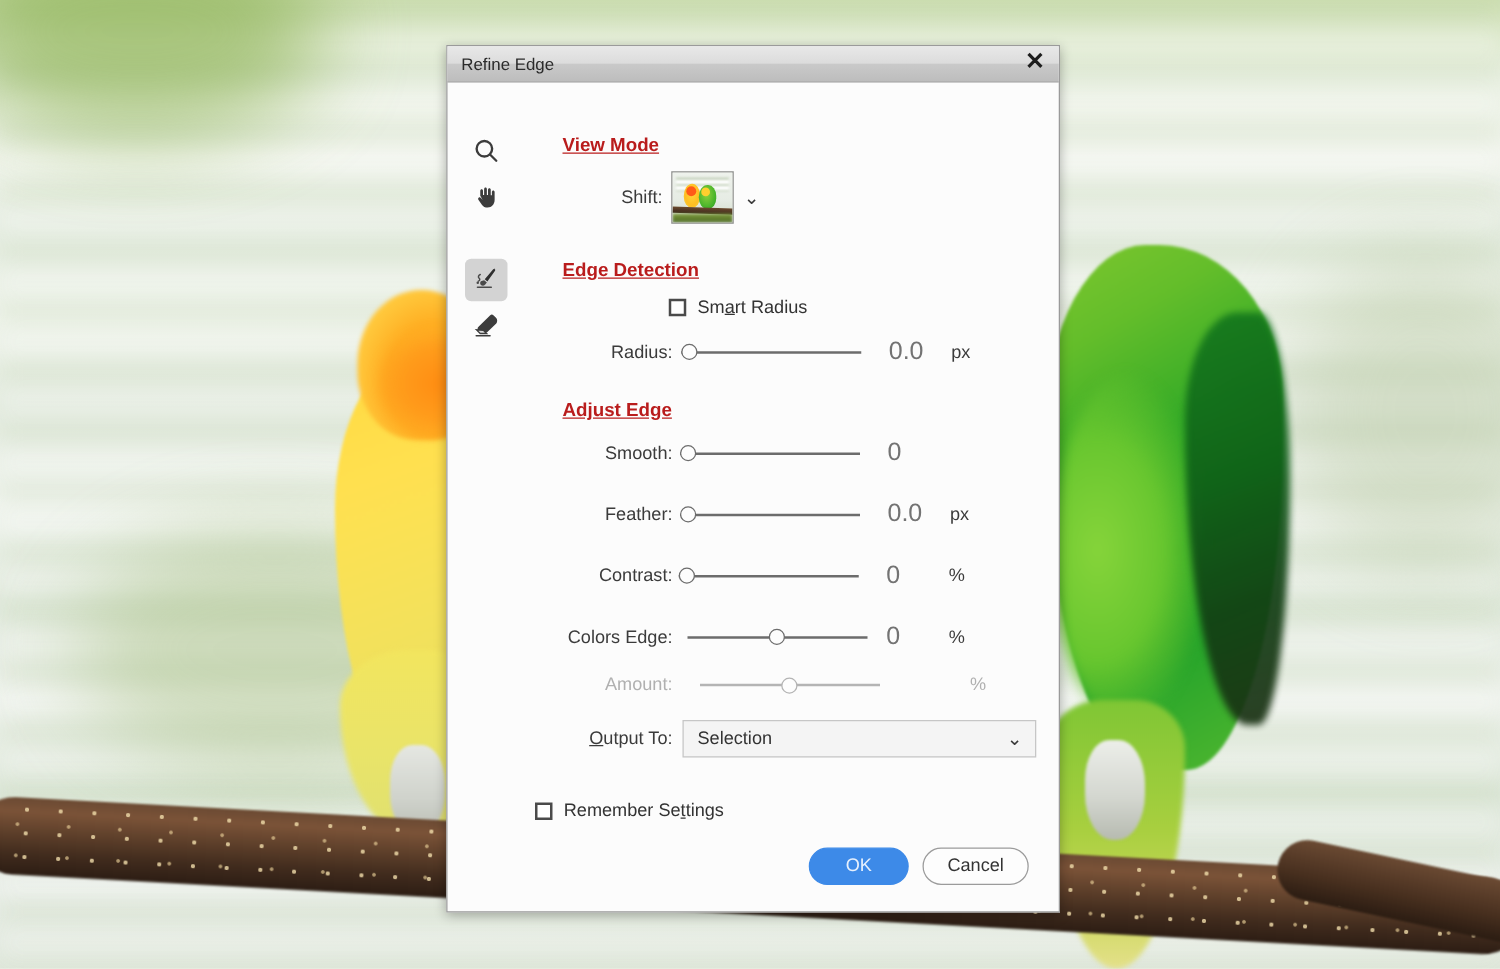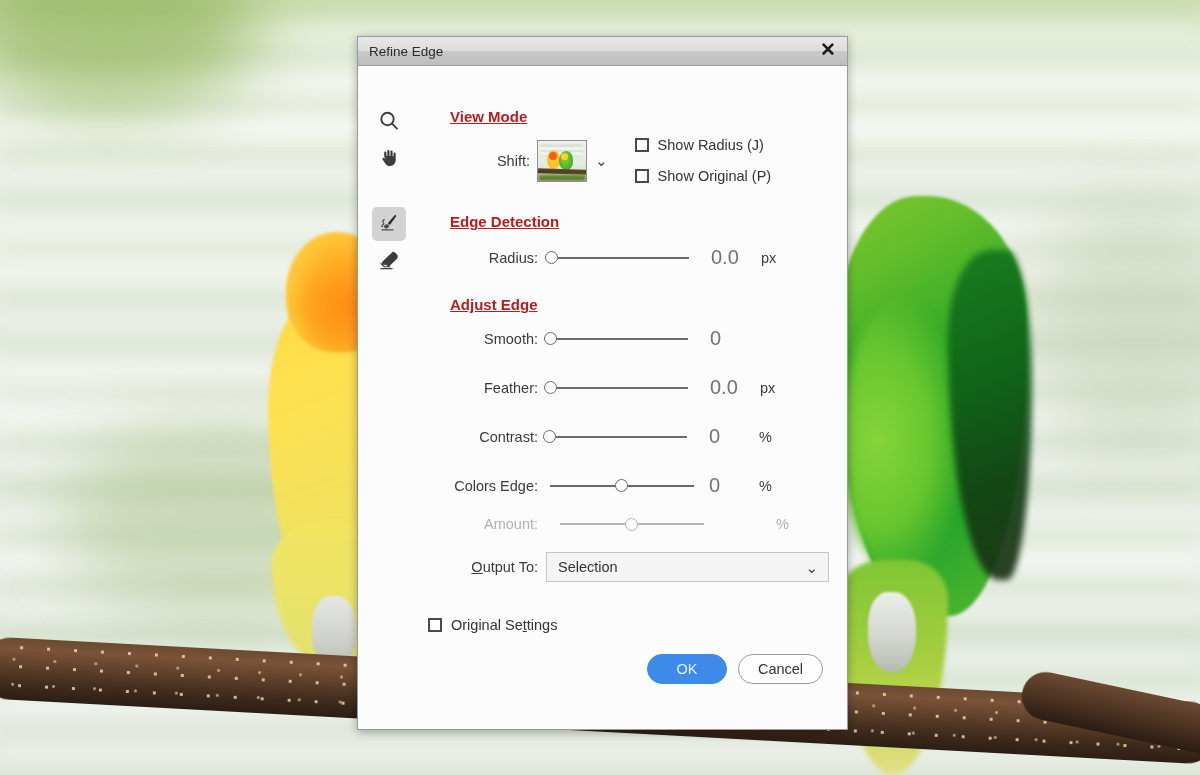--- a/index.html
+++ b/index.html
@@ -447,34 +447,28 @@
           <div style="position:absolute;left:3px;top:4px;width:42px;height:11px;background:repeating-linear-gradient(180deg,rgba(190,205,180,.8) 0 2px,rgba(255,255,255,.9) 2px 5px);filter:blur(1px);"></div>
           <div style="position:absolute;left:9px;top:9px;width:13px;height:19px;background:radial-gradient(ellipse at 50% 40%,#ffd63a 0%,#ffbe22 60%,#f2d44a 100%);border-radius:52% 48% 44% 46%;"></div>
           <div style="position:absolute;left:11px;top:11px;width:8px;height:8px;background:#ff5a18;border-radius:50%;filter:blur(.4px);"></div>
           <div style="position:absolute;left:21px;top:10px;width:14px;height:19px;background:radial-gradient(ellipse at 45% 40%,#8fd13c 0%,#46b32a 65%,#2f9a22 100%);border-radius:50% 46% 44% 48%;"></div>
           <div style="position:absolute;left:23px;top:12px;width:7px;height:7px;background:#ffcf2e;border-radius:50%;filter:blur(.4px);"></div>
           <div style="position:absolute;left:0;top:28px;width:48px;height:5px;background:linear-gradient(180deg,#6b4a2e,#38241a);transform:rotate(2deg);"></div>
           <div style="position:absolute;left:0;top:33px;width:48px;height:7px;background:linear-gradient(180deg,#7d9a3c,#4c6a24);filter:blur(1.4px);"></div>
         </div>
         <span class="chev" style="margin-left:8px;">⌄</span>
 
-        <div style="margin-left:27px;display:flex;flex-direction:column;gap:15px;">
-          <div class="cb-row">
-            <span class="cb"></span>
-            <span class="cb-label">Show Radius (J)</span>
-          </div>
-          <div class="cb-row">
-            <span class="cb"></span>
-            <span class="cb-label">Show Original (P)</span>
-          </div>
-        </div>
       </div>
 
       <div class="section-title" style="margin-left:30px;margin-top:29px;">Edge Detection</div>
 
+      <div class="cb-row" style="margin-left:115px;margin-top:13px;">
+        <span class="cb"></span>
+        <span class="cb-label"><span>Sm</span><span class="u">a</span><span>rt Radius</span></span>
+      </div>
 
       <div class="row" style="margin-top:16px;">
         <div class="lbl" style="width:118px;">Radius:</div>
         <div class="slider" style="width:144px;margin-left:7px;">
           <div class="track"></div>
           <div class="knob" style="left:0px;"></div>
         </div>
         <div class="val" style="width:50px;margin-left:22px;">0.0</div>
         <div class="unit">px</div>
       </div>
@@ -536,21 +530,21 @@
       <div class="row" style="margin-top:19px;">
         <div class="lbl" style="width:118px;"><span></span><span class="u">O</span><span>utput To:</span></div>
         <div class="select" style="margin-left:8px;">
           <span>Selection</span>
           <span class="chev">⌄</span>
         </div>
       </div>
 
       <div class="cb-row" style="margin-left:8px;margin-top:35px;">
         <span class="cb"></span>
-        <span class="cb-label"><span>Original Se</span><span class="u">t</span><span>tings</span></span>
+        <span class="cb-label"><span>Remember Se</span><span class="u">t</span><span>tings</span></span>
       </div>
 
       <div class="row" style="justify-content:flex-end;margin-top:21px;padding-right:24px;gap:11px;">
         <div class="btn btn-ok">OK</div>
         <div class="btn btn-cancel">Cancel</div>
       </div>
 
     </div>
   </div>
 </div>

